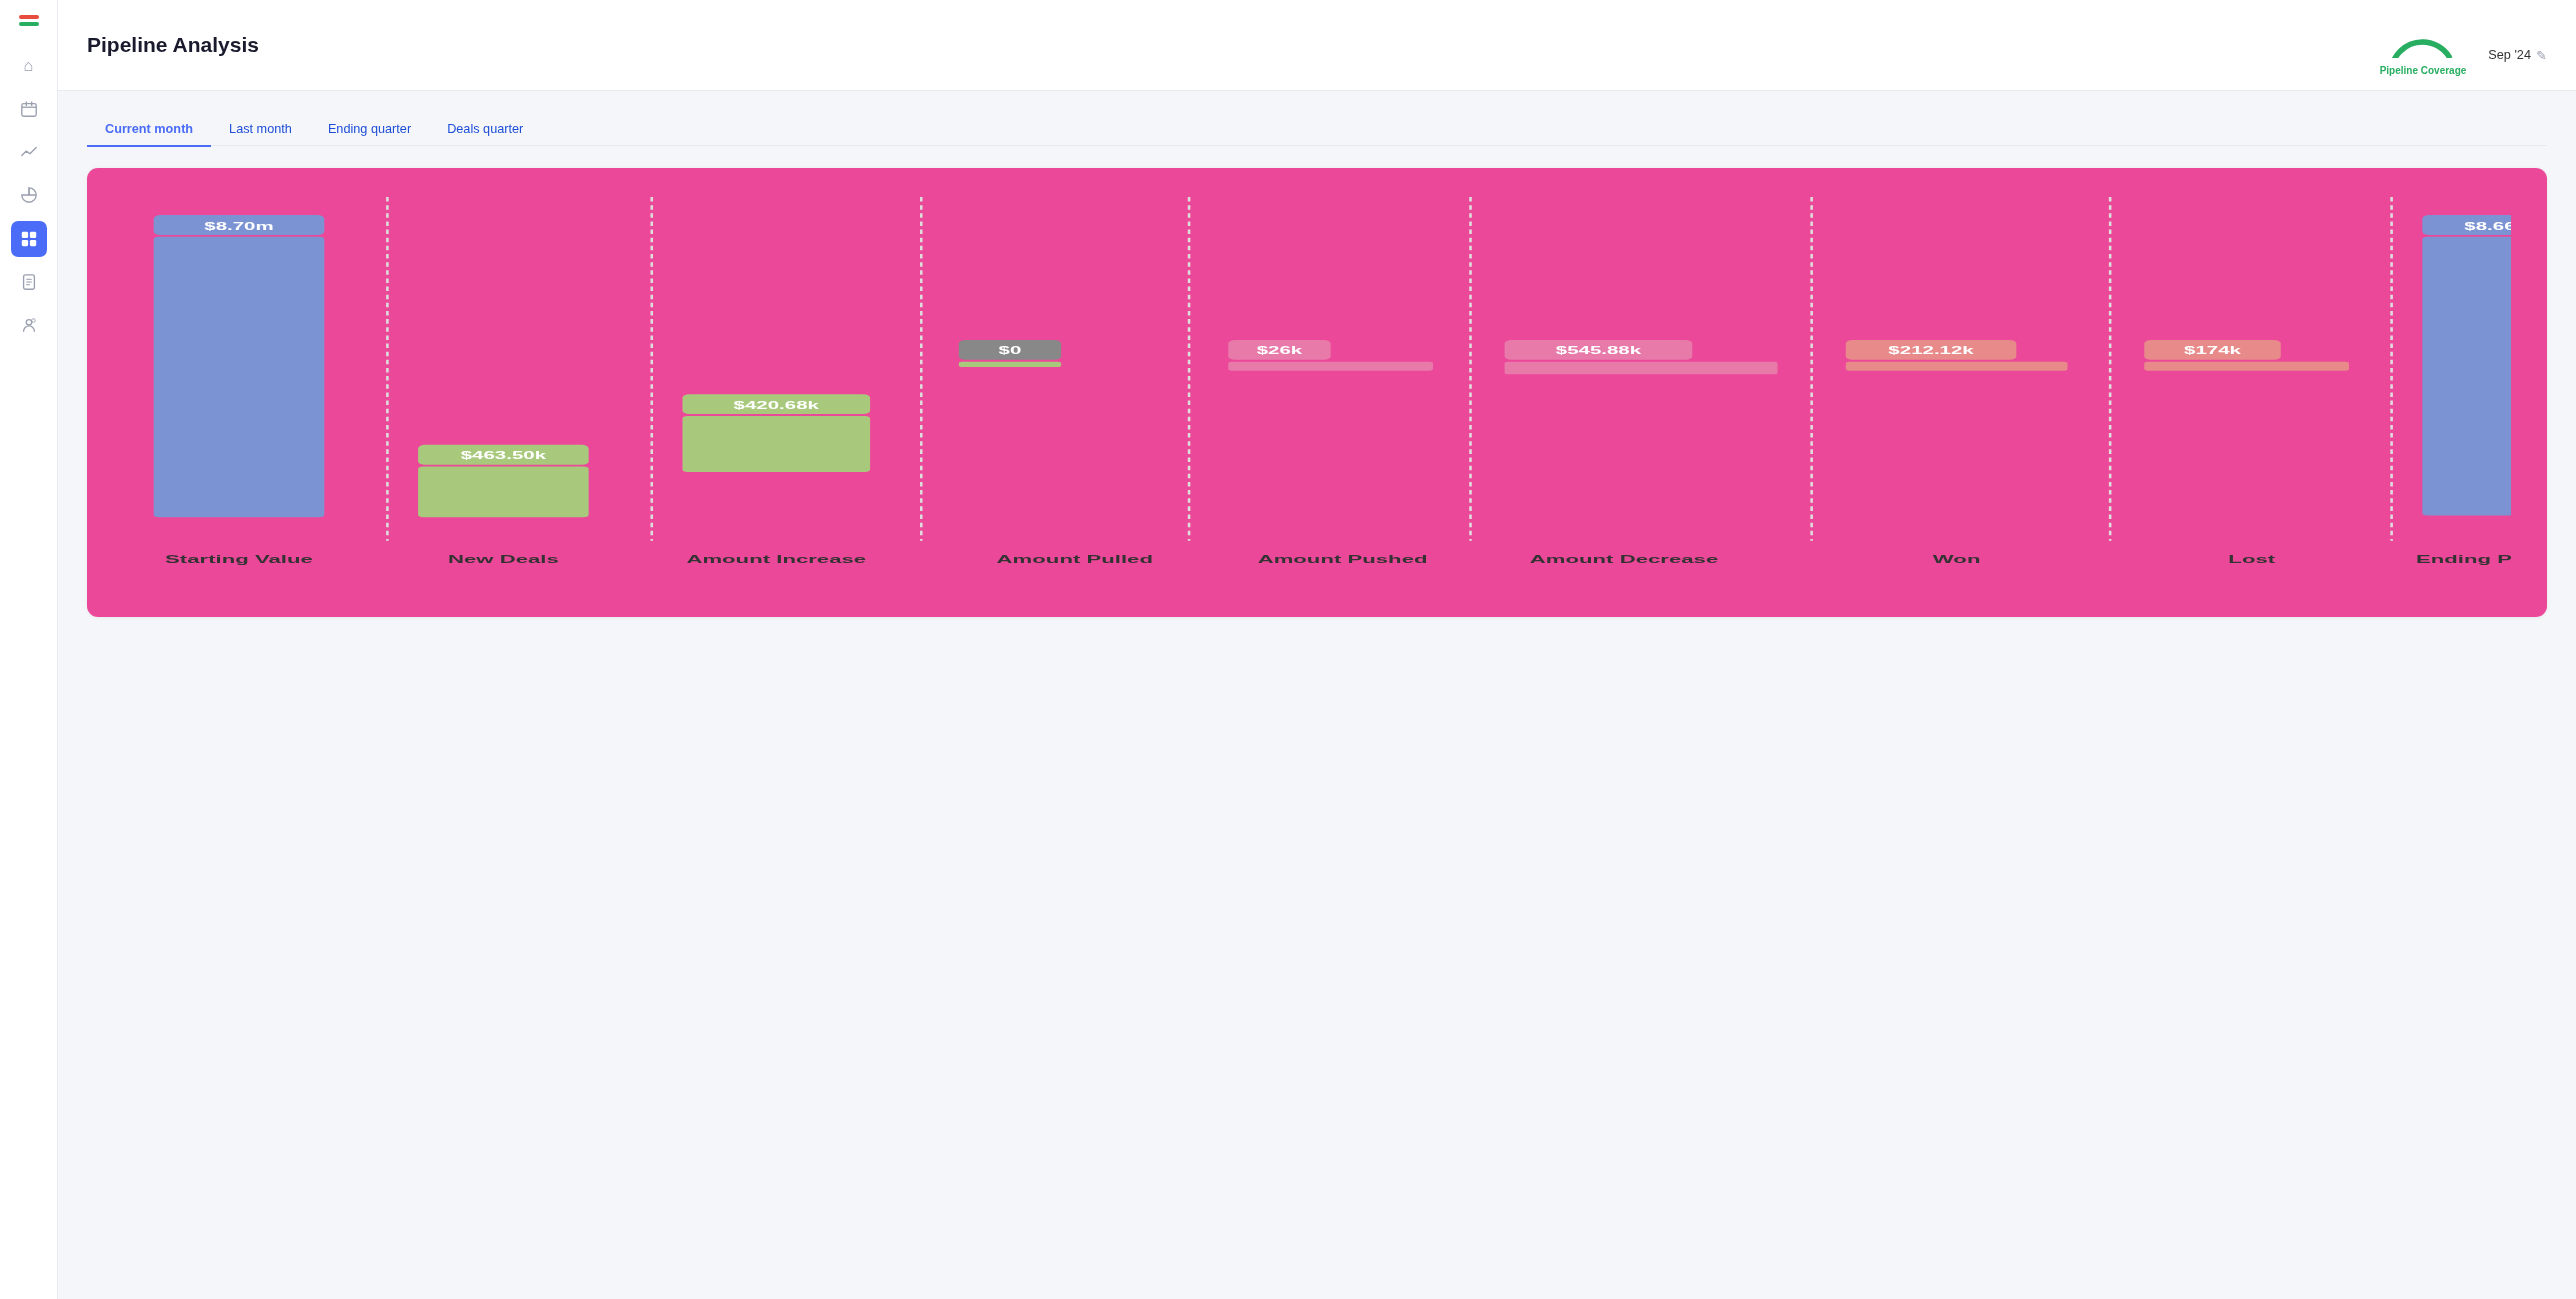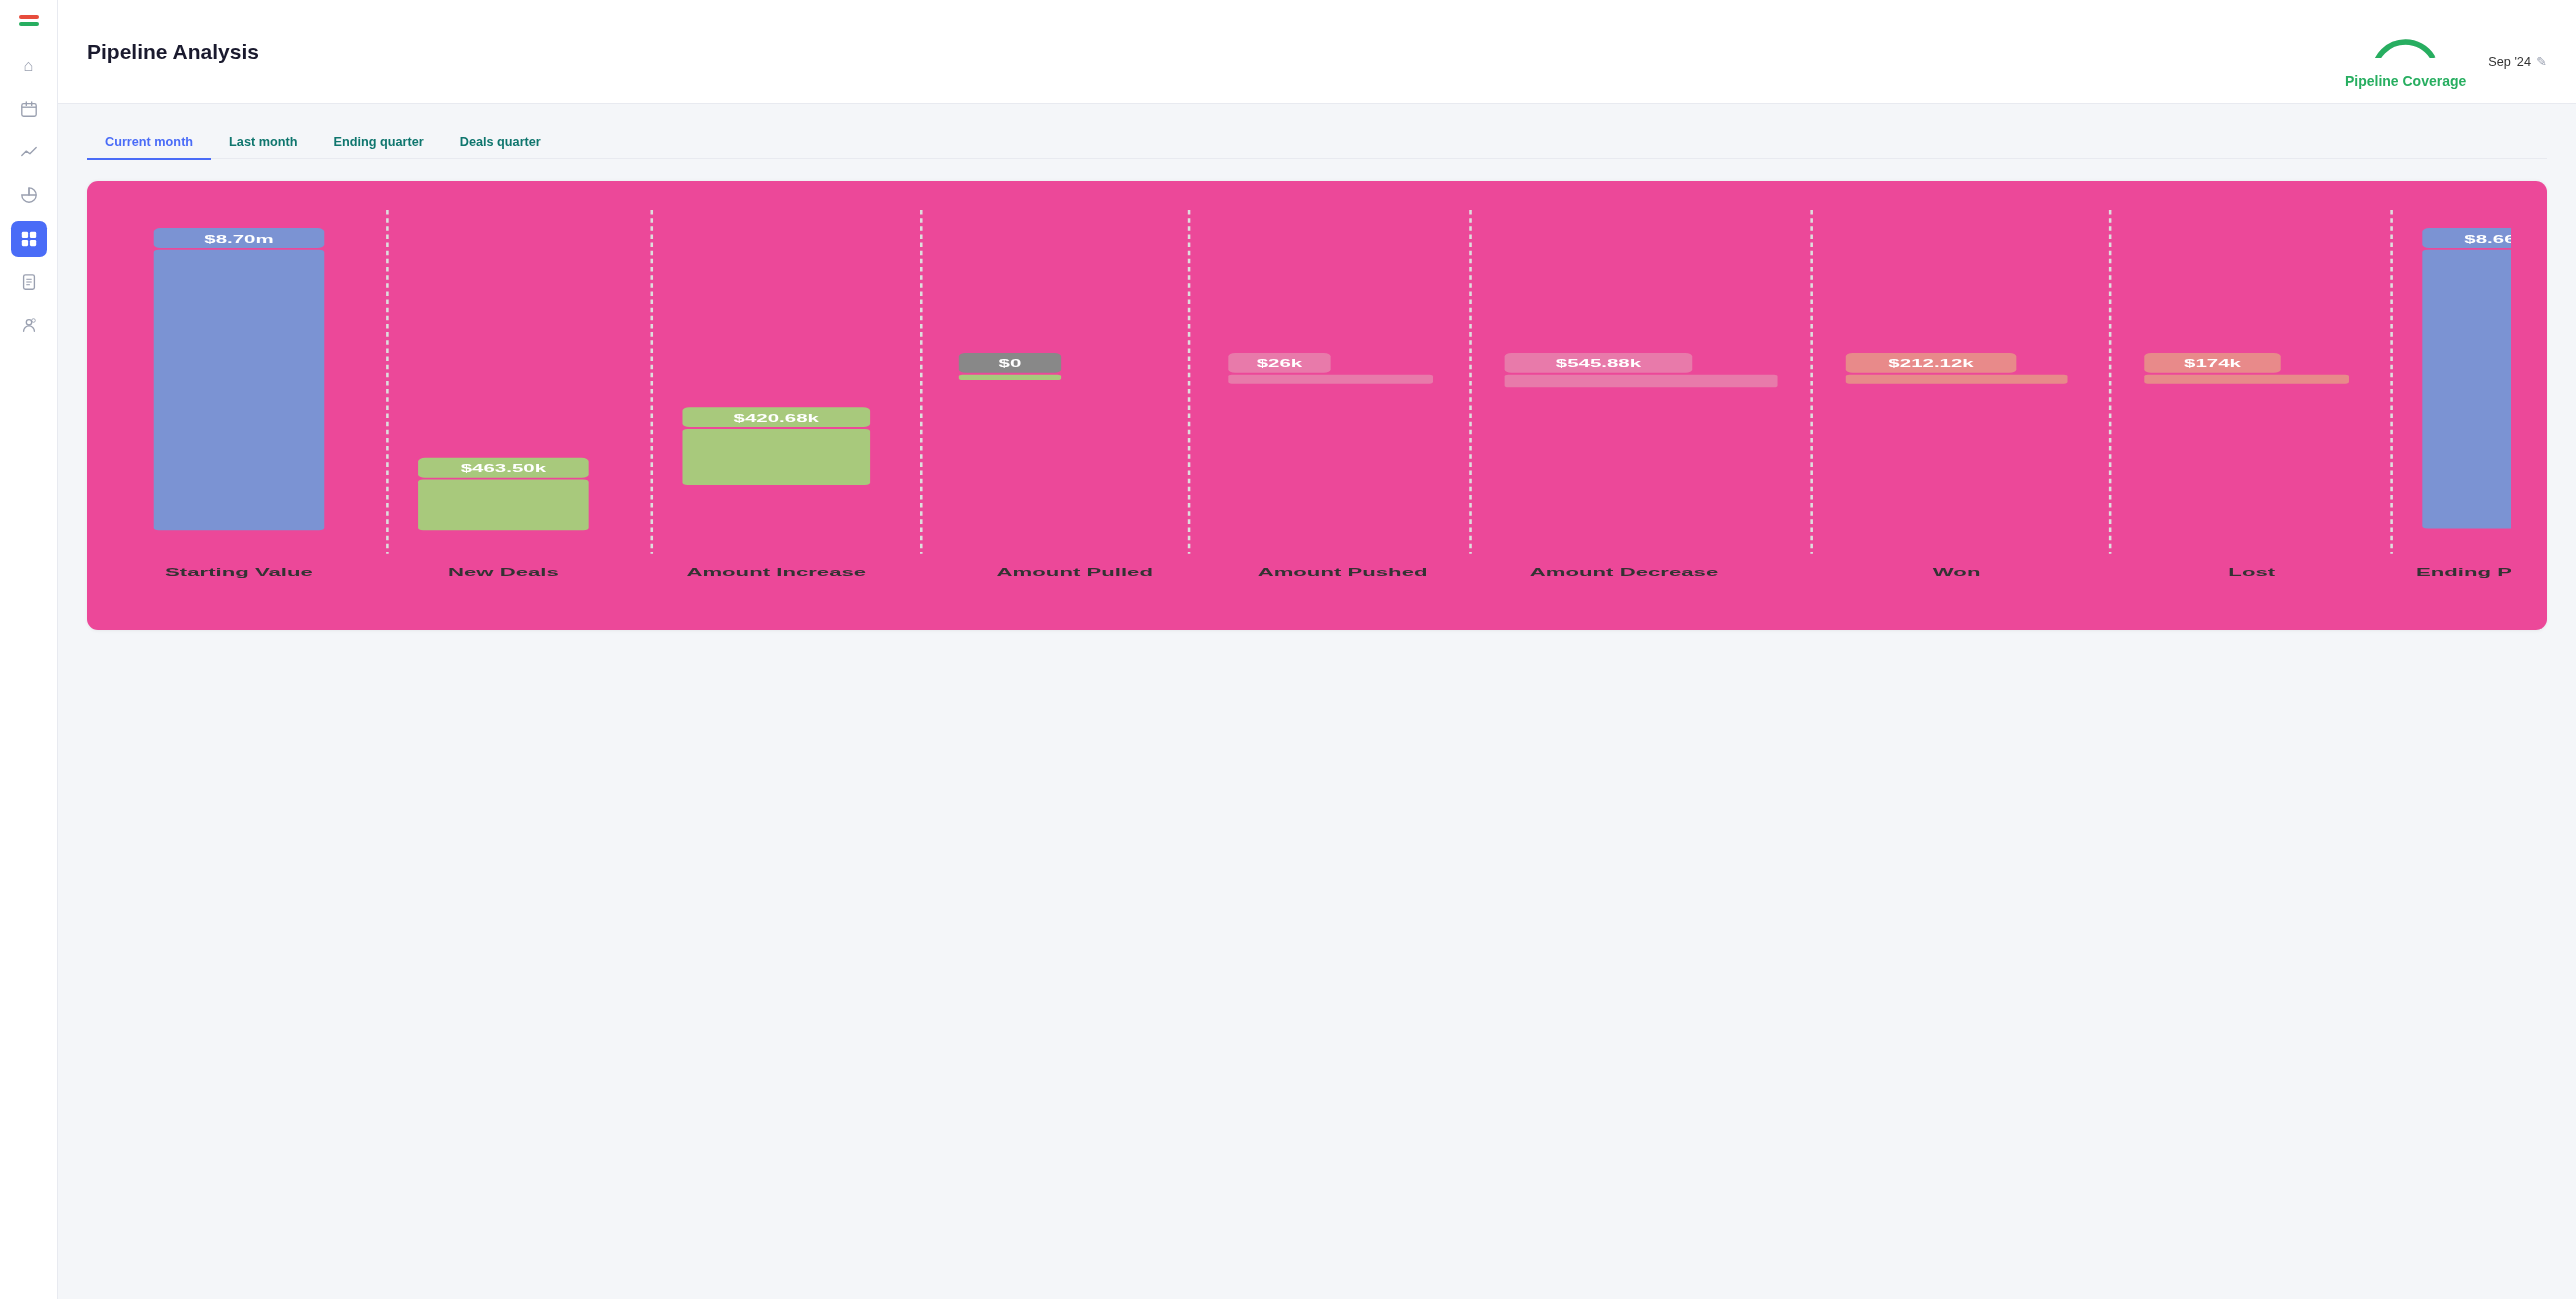--- a/index.html
+++ b/index.html
@@ -92,25 +92,25 @@
       position: relative;
       width: 81px;
       height: 43px;
       overflow: hidden;
     }
     .gauge-svg {
       width: 81px;
       height: 81px;
     }
     .coverage-label {
-      font-size: 14px;
+      font-size: 10px;
       font-weight: 700;
       color: #27ae60;
       text-align: center;
-      margin-top: 15px;
+      margin-top: 7px;
     }
 
     
     .date-edit {
       display: flex;
       align-items: center;
       gap: 5.4px;
       font-size: 12.7px;
       color: #333;
       font-weight: 500;
@@ -133,25 +133,25 @@
     .tabs {
       display: flex;
       gap: 0;
       margin-bottom: 22px;
       border-bottom: 1.8px solid #e8eaf0;
       text-align: center;
     }
     .tab {
       padding: 9px 18px;
       font-size: 12.7px;
-      color: #0f766e;
+      color: #1d4ed8;
       cursor: pointer;
       border-bottom: 2.7px solid transparent;
       margin-bottom: -1.8px;
-      font-weight: 700;
+      font-weight: 400;
       white-space: nowrap;
     }
     .tab.active {
       color: #4a6cf7;
       border-bottom: 2.7px solid #4a6cf7;
       font-weight: 600;
     }
 
     
     .chart-card {

